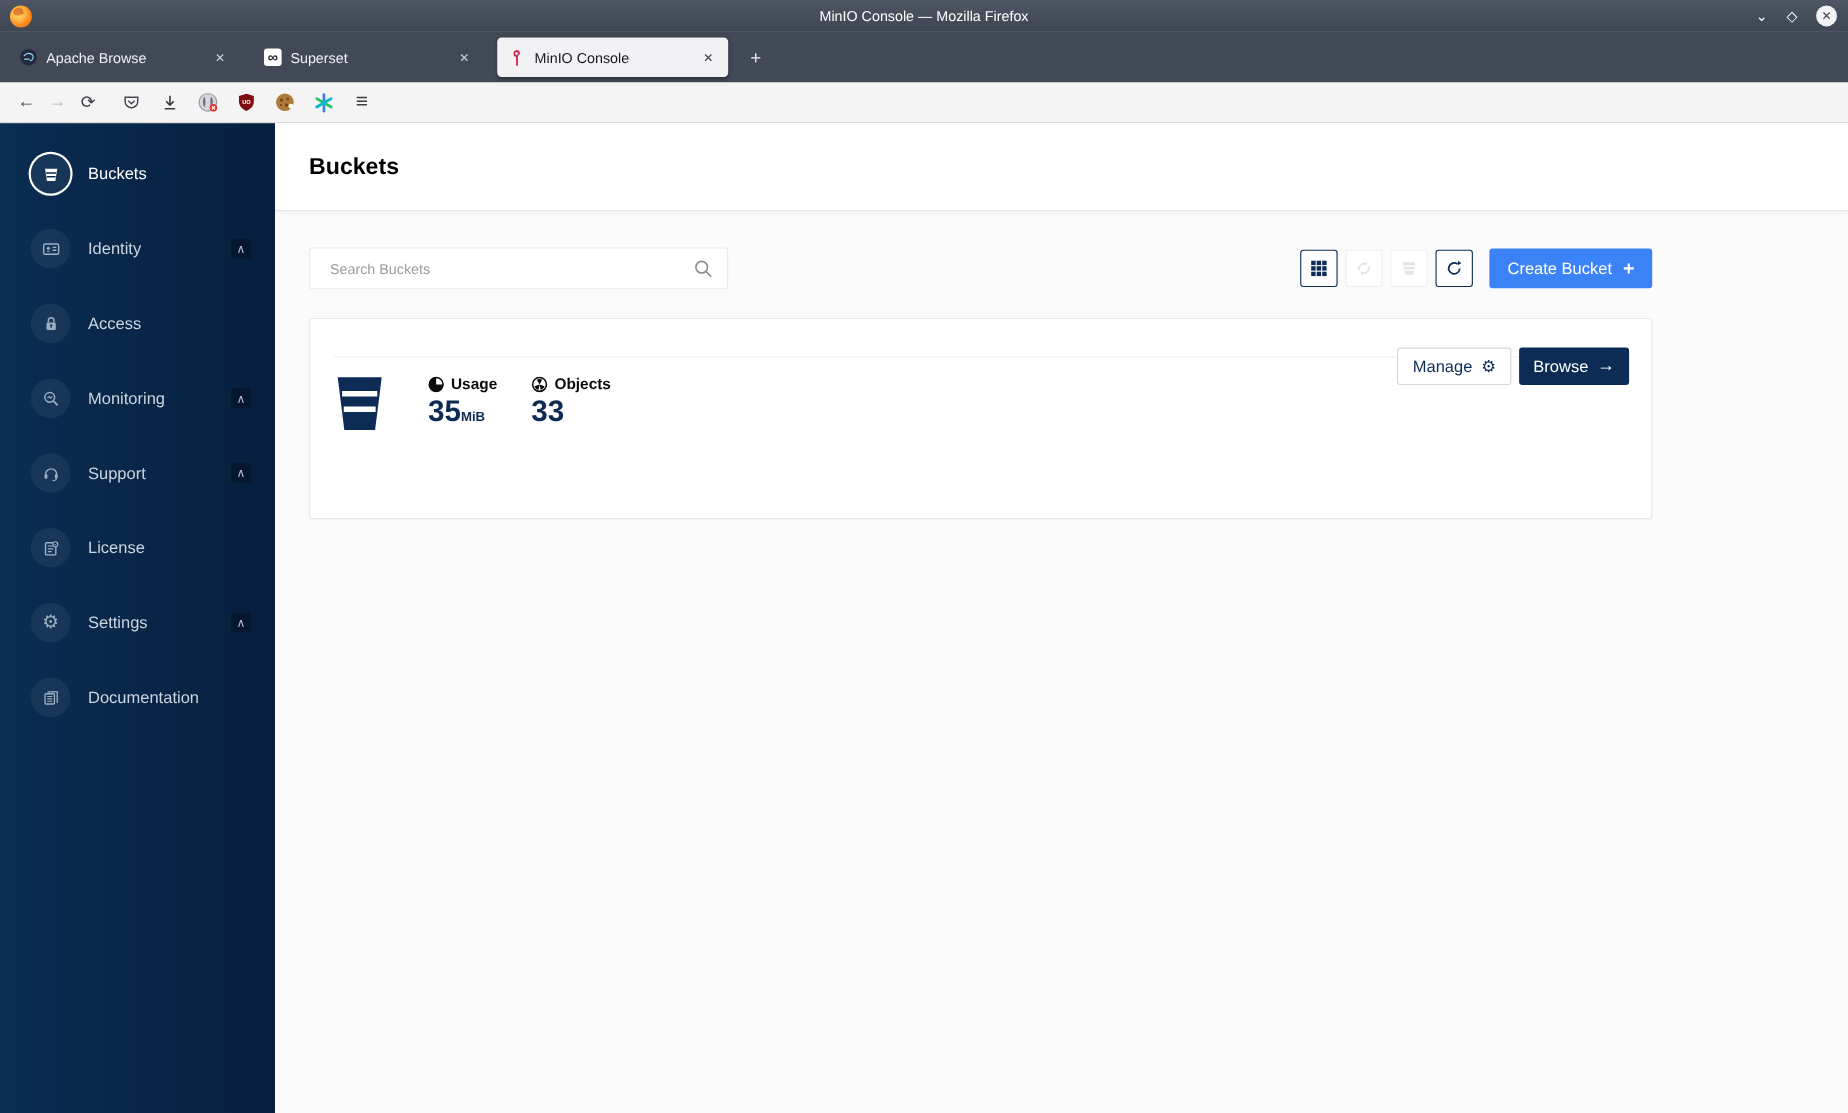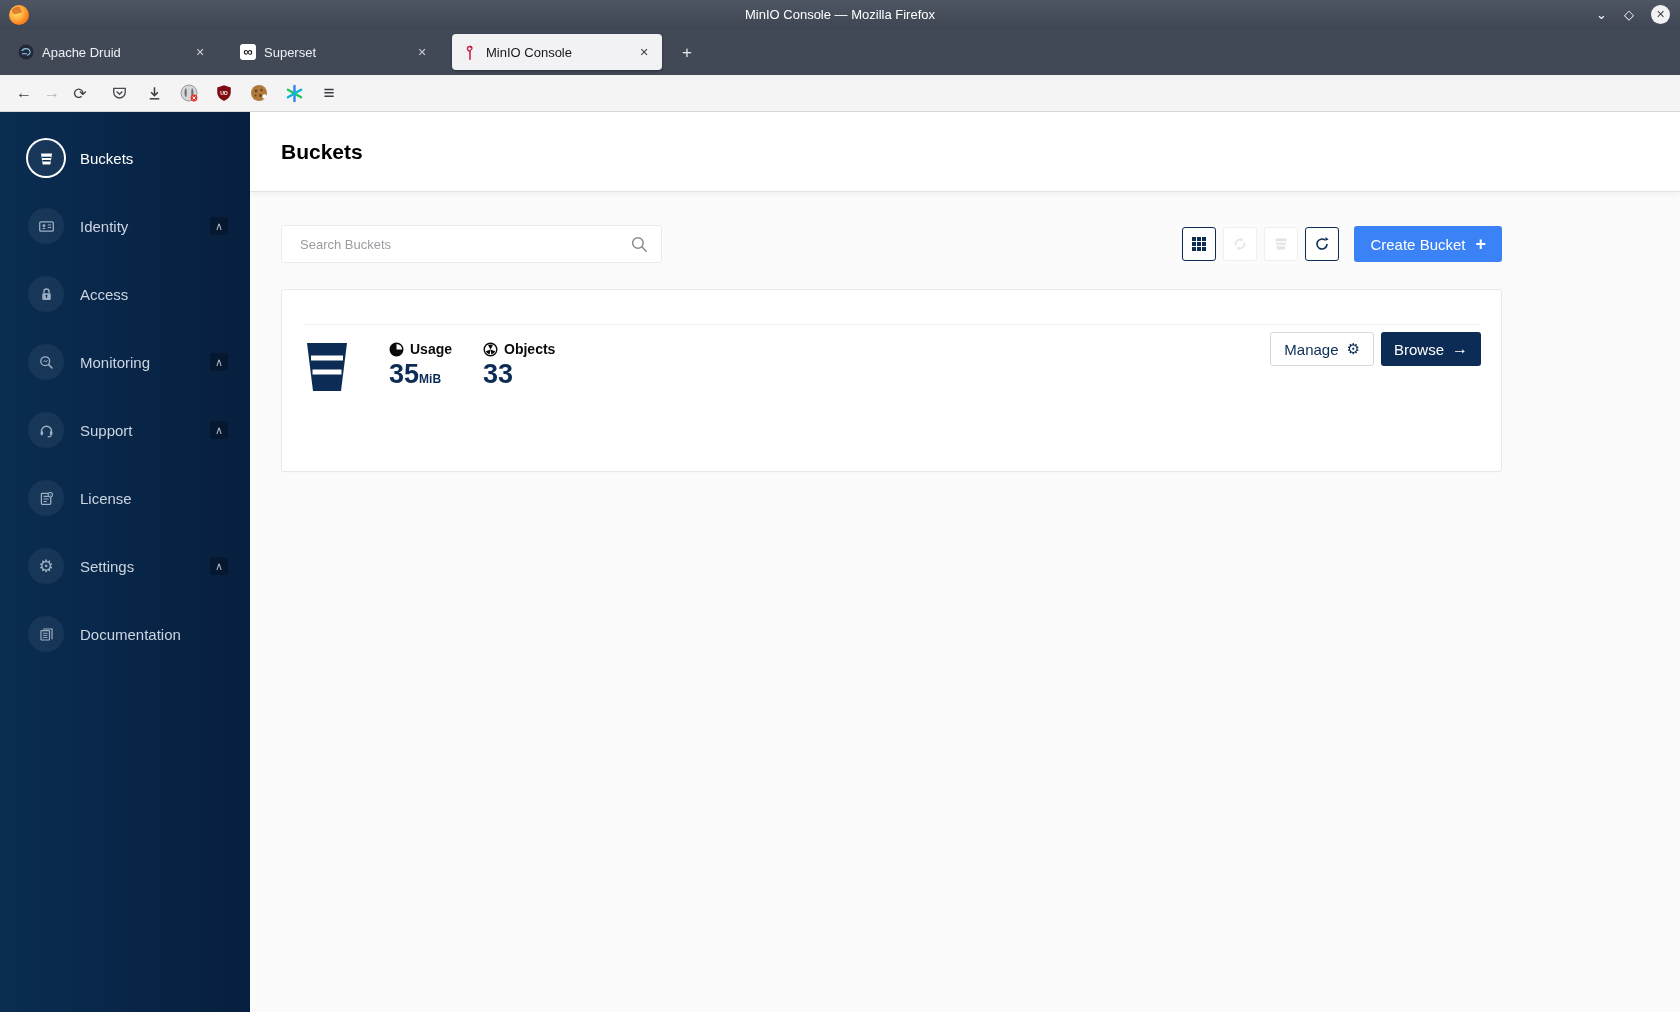--- a/index.html
+++ b/index.html
@@ -82,21 +82,21 @@
   .primary-btn { height:36px; background:#3b82f6; color:#fff; border:none; border-radius:3px;
     font-size:15px; padding:0 16px; display:flex; align-items:center; gap:10px; margin-left:8px;
     font-family:"Liberation Sans",sans-serif; }
   .plus-glyph { font-size:18px; font-weight:700; line-height:1; }
 
   .bucket-card { margin-top:26px; background:#fff; border:1px solid #e9e9e9; border-radius:3px;
     min-height:183px; position:relative; padding:20px 20px 18px 21px; box-shadow:0 1px 2px rgba(0,0,0,.02); }
   .bucket-name { font-size:23px; font-weight:700; color:#0a2a50; }
   .bucket-meta { display:flex; margin-top:5px; font-size:14.5px; color:#55585c; }
   .meta-created { width:343px; }
-  .card-actions { position:absolute; right:20px; top:42px; display:flex; gap:7px; }
+  .card-actions { position:absolute; right:20px; top:26px; display:flex; gap:7px; }
   .manage-btn { height:34px; background:#fff; border:1px solid #d4d7db; border-radius:3px; color:#0c2c55;
     font-size:15px; padding:0 13px; display:flex; align-items:center; gap:8px; font-family:"Liberation Sans",sans-serif; }
   .browse-btn { height:34px; background:#0c2c55; border:none; border-radius:3px; color:#fff;
     font-size:15px; padding:0 13px; display:flex; align-items:center; gap:8px; font-family:"Liberation Sans",sans-serif; }
   .card-divider { border-top:1px solid #f0f0f0; margin-top:14px; }
   .stats-row { display:flex; margin-top:16px; align-items:flex-start; }
   .big-bucket { width:48px; height:52px; color:#0c2c55; }
   .stat-col { margin-left:38px; }
   .stat-col.second { margin-left:31px; }
   .stat-head { display:flex; align-items:center; gap:6px; font-size:14px; font-weight:700; color:#0b0b0e; }
@@ -118,21 +118,21 @@
 
 <div class="tabstrip">
   <div class="tab">
     <span class="favicon">
       <svg width="16" height="16" viewBox="0 0 16 16">
           <circle cx="8" cy="8" r="7.5" fill="#23283a"></circle>
         <path d="M4 6.6 c2-2.6 6-2.6 7.6-.4 1.2 1.8.4 4.4-2.2 5" stroke="#8fd6f6" stroke-width="1.1" fill="none" stroke-linecap="round"></path>
         <path d="M4.4 9.8 h4.2" stroke="#8fd6f6" stroke-width="1.1" stroke-linecap="round"></path>
         </svg>
     </span>
-    <span class="tab-label">Apache Druid</span>
+    <span class="tab-label">Apache Browse</span>
     <span class="tab-close">✕</span>
   </div>
   <div class="tab">
     <span class="favicon">
       <span class="sup-glyph">∞</span>
     </span>
     <span class="tab-label">Superset</span>
     <span class="tab-close">✕</span>
   </div>
   <div class="tab active">

